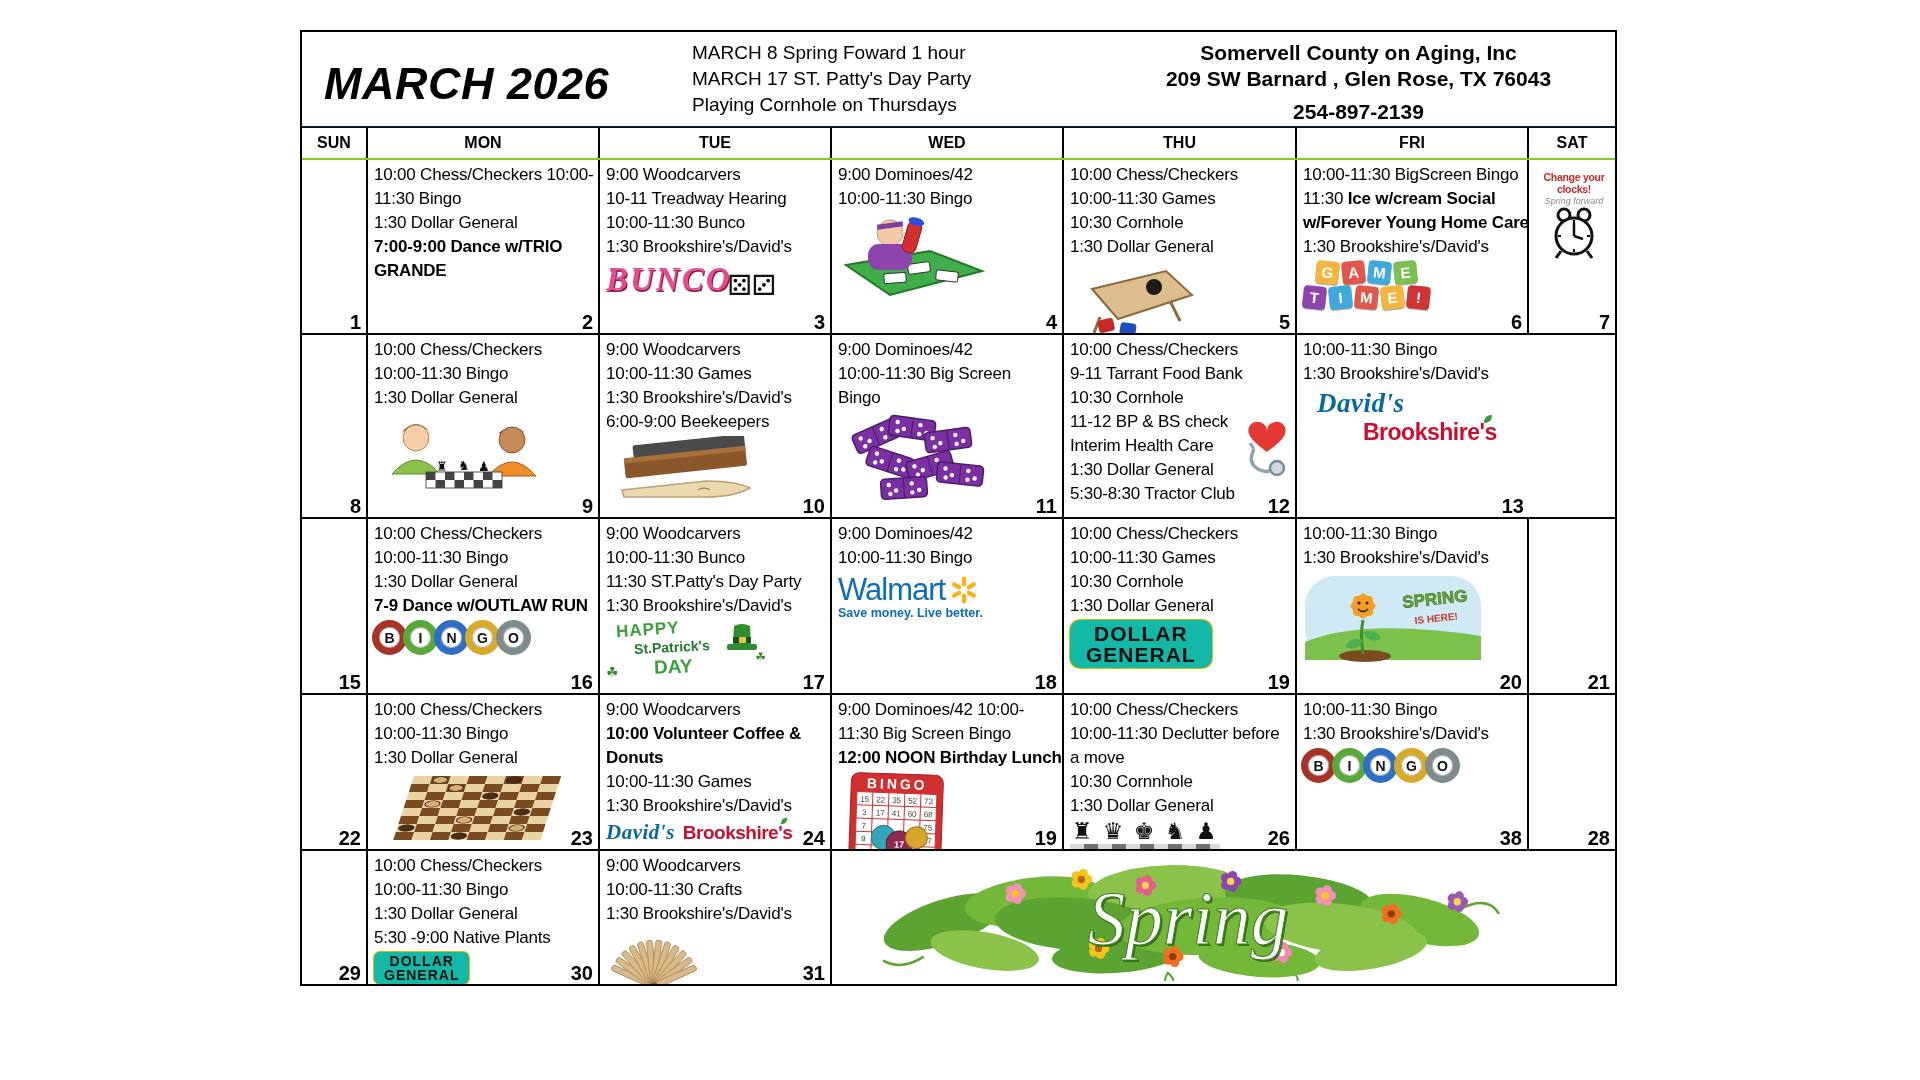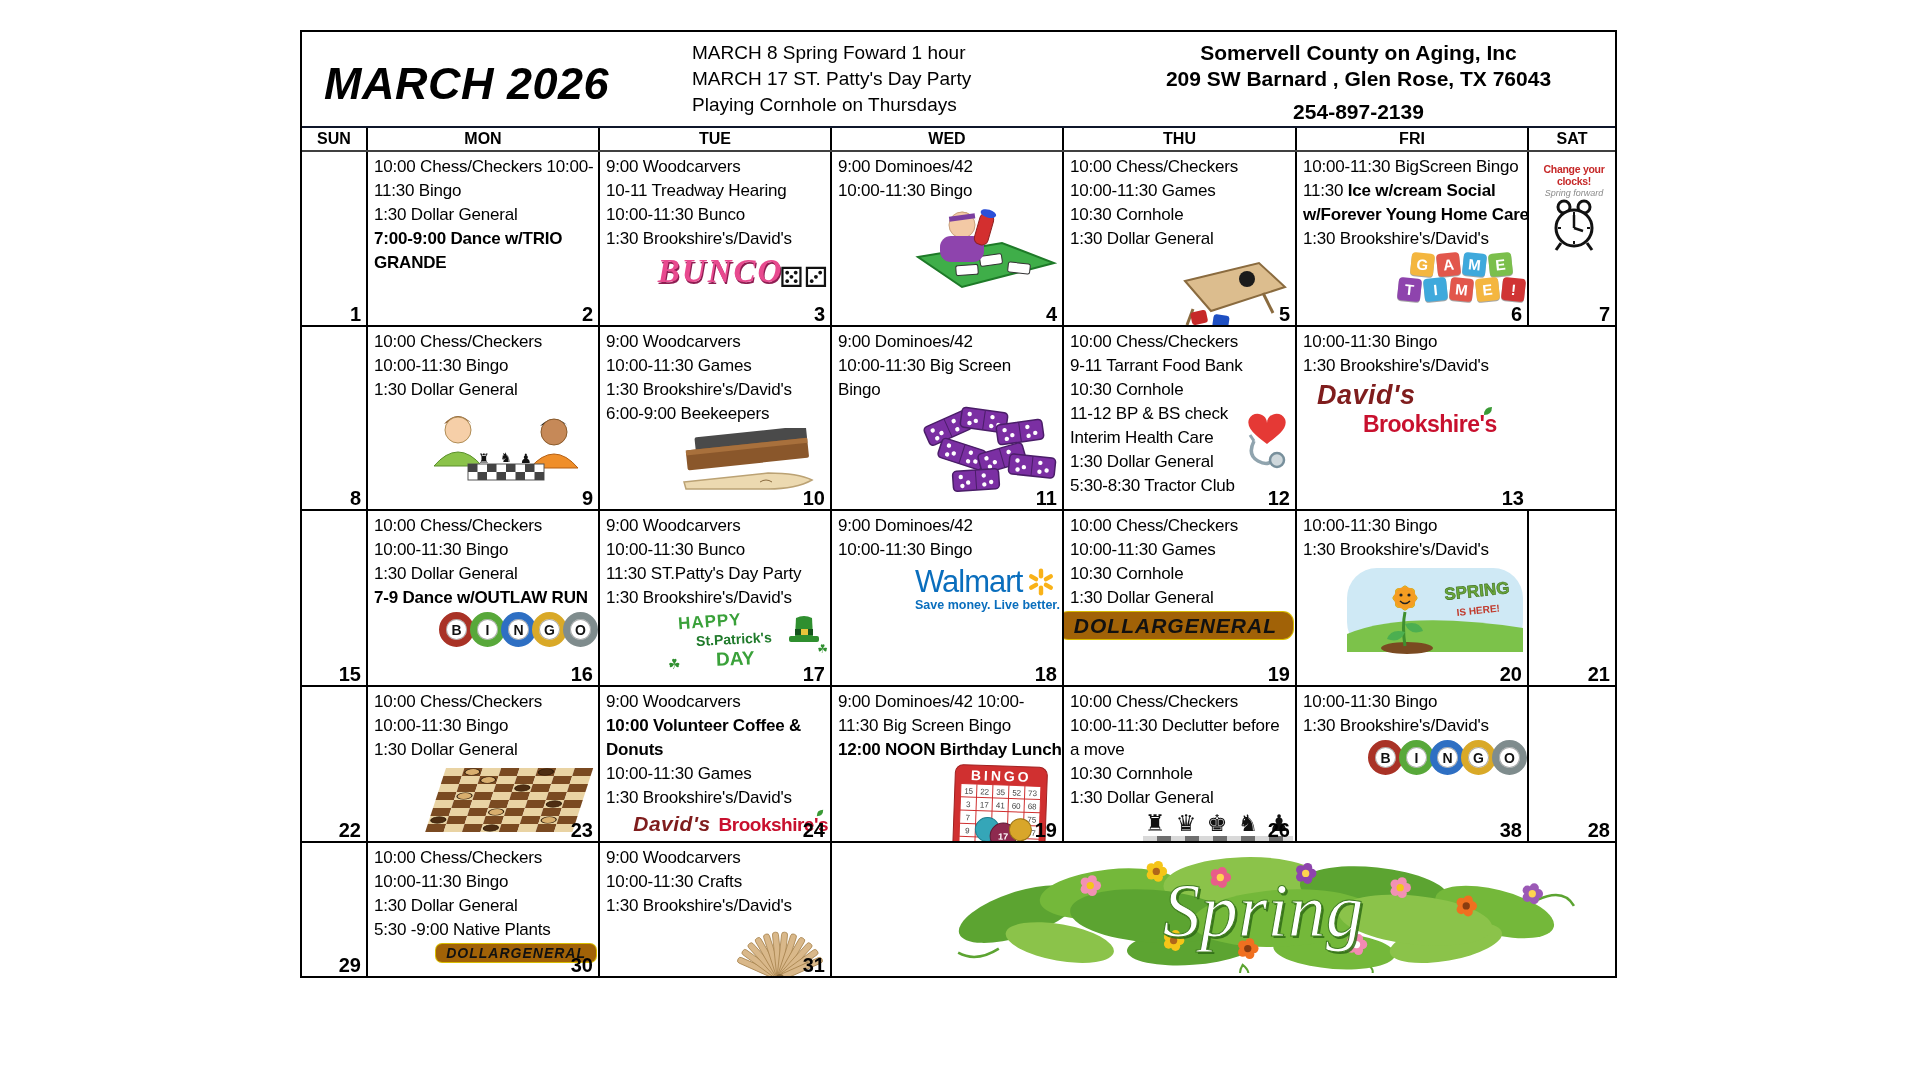--- a/index.html
+++ b/index.html
@@ -8,54 +8,54 @@
   .calendar{position:absolute;left:300px;top:30px;width:1317px;border:2px solid #000;
             box-sizing:border-box;background:#fff;overflow:hidden;}
   
   .header{display:flex;height:96px;border-bottom:2px solid #0f172a;box-sizing:border-box;}
   .month-title{width:390px;padding:26px 0 0 22px;font-size:45px;font-weight:800;font-style:italic;
                letter-spacing:.5px;box-sizing:border-box;white-space:nowrap;}
   .notes{width:410px;padding-top:8px;font-size:19px;line-height:26px;box-sizing:border-box;}
   .org{flex:1;text-align:center;font-weight:bold;padding-top:8px;font-size:21px;line-height:26px;}
   .org .phone{margin-top:7px;}
   
-  .dayrow{display:grid;grid-template-columns:66px 232px 232px 232px 233px 232px 86px;height:24px;
-          border-bottom:2px solid #404040;box-sizing:border-box;}
+  .dayrow{display:grid;grid-template-columns:66px 232px 232px 232px 233px 232px 86px;height:32px;
+          border-bottom:2px solid #84cc16;box-sizing:border-box;}
   .dayrow>div{border-right:2px solid #000;box-sizing:border-box;display:flex;align-items:center;
               justify-content:center;font-weight:bold;font-size:16px;}
   .dayrow>div:last-child{border-right:none;}
   
   .week{display:grid;grid-template-columns:66px 232px 232px 232px 233px 232px 86px;
         border-bottom:2px solid #000;box-sizing:border-box;}
   .week.wk5{grid-template-columns:66px 232px 232px 783px;border-bottom:none;}
   .cell{position:relative;border-right:2px solid #000;box-sizing:border-box;
         padding:3px 2px 2px 6px;overflow:hidden;}
   .cell:last-child{border-right:none;}
   .line{font-size:17px;line-height:24px;letter-spacing:-.2px;white-space:nowrap;}
   .b{font-weight:bold;}
   .num{position:absolute;right:5px;bottom:1px;font-weight:800;font-size:20px;line-height:1;background:transparent;}
-  .art{display:flex;justify-content:flex-end;align-items:center;gap:6px;margin-top:2px;}
+  .art{display:flex;justify-content:flex-start;align-items:center;gap:6px;margin-top:2px;}
   .art.right{position:absolute;right:3px;top:78px;margin:0;}
   .art.stack{flex-direction:column;align-items:flex-start;padding-left:14px;gap:0;}
   .art.stack .brook{margin-left:46px;margin-top:0;}
   .art.full{margin-top:4px;}
   .art.banner{height:100%;margin-top:0;}
   
   .bunco{position:relative;display:inline-block;white-space:nowrap;}
   .bunco-txt{font-family:"Liberation Serif",serif;font-style:italic;font-weight:bold;font-size:33px;
              color:#e84a8f;letter-spacing:2px;text-shadow:1px 2px 0 #8f1d52;}
   .bunco-dice{font-size:28px;color:#111;margin-left:-4px;vertical-align:middle;}
   .gt{display:flex;flex-direction:column;align-items:center;gap:2px;}
   .gt-row{display:flex;gap:3px;}
   .gt-tile{width:23px;height:23px;border-radius:4px;color:#fff;font-weight:800;font-size:15px;
            display:flex;align-items:center;justify-content:center;box-shadow:0 1px 0 rgba(0,0,0,.35);}
   .cc{display:flex;flex-direction:column;align-items:center;gap:1px;padding-top:4px;}
   .cc-t{color:#c62828;font-weight:800;font-size:10.5px;text-align:center;letter-spacing:-.3px;}
   .cc-s{color:#8a8a8a;font-size:9px;font-style:italic;}
-  .davids{font-family:Liberation Sans, sans-serif;font-style:italic;font-weight:bold;color:#7f1d1d;
+  .davids{font-family:Liberation Serif, serif;font-style:italic;font-weight:bold;color:#0369a1;
           font-size:27px;letter-spacing:.5px;}
   .davids.sm{font-size:21px;}
   .brook{position:relative;color:#c8102e;font-weight:800;font-size:23px;letter-spacing:-.5px;}
   .brook.sm{font-size:19px;}
   .brook .leaf{position:absolute;top:-5px;right:4px;}
   .db-row{display:flex;align-items:baseline;gap:8px;white-space:nowrap;}
   .ball{width:21px;height:21px;border:7px solid;border-radius:50%;background:#fff;
         display:inline-flex;align-items:center;justify-content:center;font-weight:800;font-size:14px;
         color:#111;margin:0 -2px;box-shadow:inset 0 0 0 1px #aaa;}
   .stp{position:relative;display:inline-block;width:160px;height:64px;}
@@ -63,22 +63,22 @@
          letter-spacing:1px;transform:rotate(-4deg);}
   .stp-2{position:absolute;left:28px;top:19px;font-weight:800;font-size:14px;color:#1f7a2a;transform:rotate(-3deg);}
   .stp-3{position:absolute;left:48px;top:36px;font-weight:800;font-size:19px;color:#3aa13a;transform:rotate(-2deg);}
   .stp-hat{position:absolute;right:6px;top:0;}
   .stp-sh1{position:absolute;left:0;bottom:4px;color:#2f8f2f;font-size:14px;}
   .stp-sh2{position:absolute;right:0;bottom:20px;color:#2f8f2f;font-size:12px;}
   .wm{display:inline-flex;flex-direction:column;align-items:flex-start;}
   .wm-row{display:flex;align-items:center;gap:4px;}
   .wm-name{color:#0a6ebd;font-size:31px;font-weight:normal;letter-spacing:-1px;}
   .wm-tag{color:#0a6ebd;font-size:12.5px;font-weight:bold;margin-top:-2px;}
-  .dg{background:#a16207;border-radius:10px;padding:3px 16px;display:inline-flex;flex-direction:row;
-      align-items:center;line-height:1;box-shadow:0 0 0 1px #d9bd00;font-style:italic;}
+  .dg{background:#14b8a6;border-radius:10px;padding:3px 16px;display:inline-flex;flex-direction:column;
+      align-items:center;line-height:1;box-shadow:0 0 0 1px #d9bd00;}
   .dg span{font-weight:800;font-size:21px;color:#111;letter-spacing:1px;}
   .dg.dg-sm{padding:2px 10px;border-radius:6px;}
   .dg.dg-sm span{font-size:14px;}
   .chessp{display:inline-flex;flex-direction:column;align-items:center;}
   .chessp-row{font-size:23px;line-height:1;color:#111;letter-spacing:2px;}
   .chessp-base{display:block;width:150px;height:7px;margin-top:1px;
                background:repeating-linear-gradient(90deg,#d9d9d9 0 14px,#6f6f6f 14px 28px);}
 </style>
 </head>
 <body>

